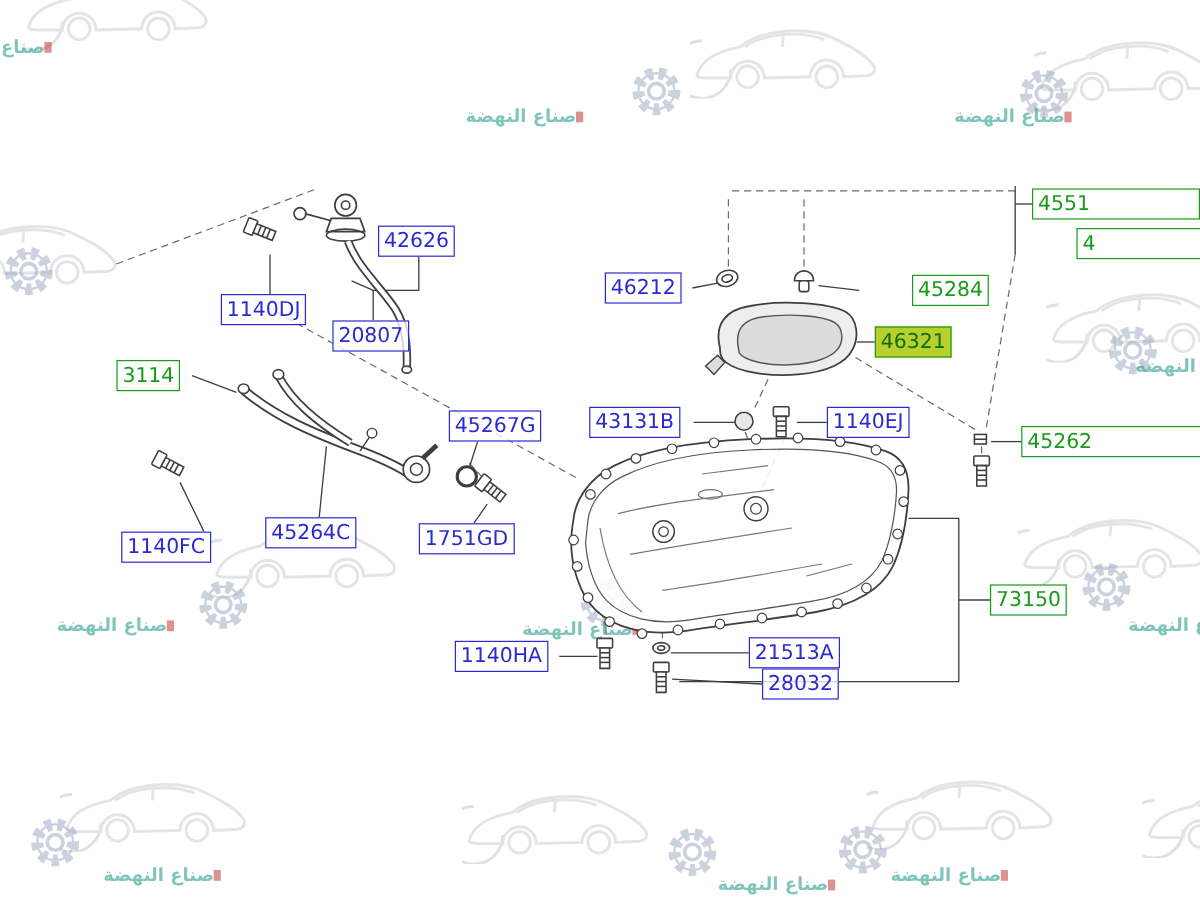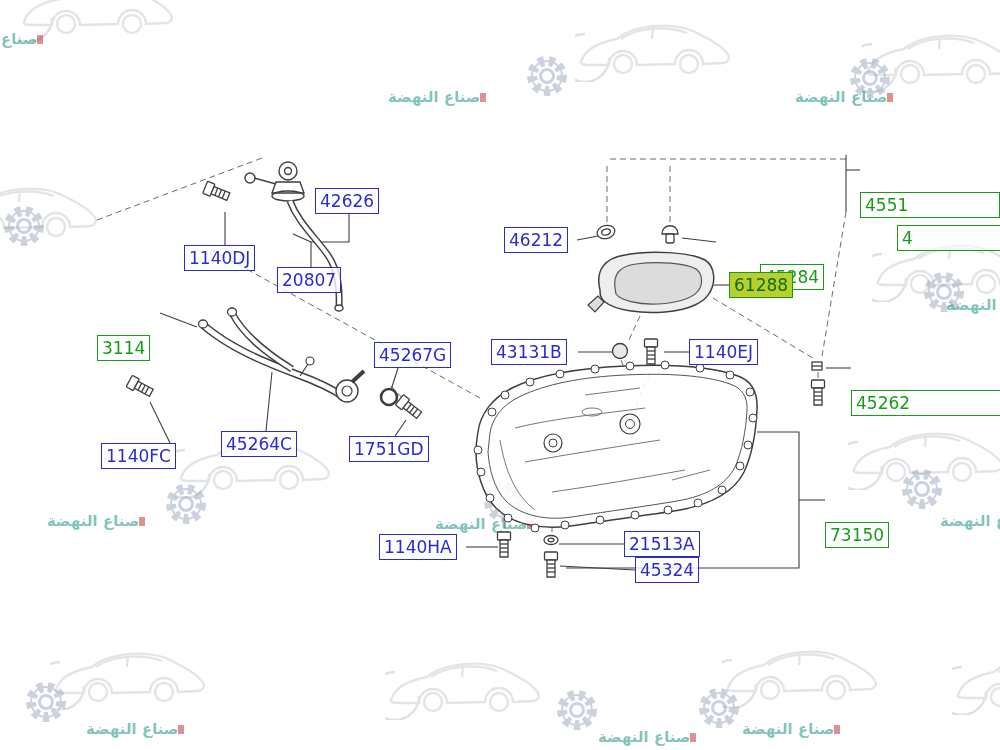--- a/index.html
+++ b/index.html
@@ -18,21 +18,21 @@
   .red-dot{display:inline-block;width:6px;height:9px;background:#c03333;margin:0 4px 0 0;vertical-align:middle;opacity:.9;}
   
   .art{position:absolute;left:0;top:0;z-index:1;}
   
   .label{
     position:absolute;z-index:2;border:1px solid;padding:0 4px;
     font-size:17px;line-height:24px;height:24px;white-space:nowrap;
     background:rgba(255,255,255,.78);color:#2a2ad2;
   }
   .label.blue{color:#2a2ad2;border-color:#2a2ad2;text-align:right;}
-  .label.green{color:#169c16;border-color:#169c16;background:rgba(255,255,255,.6);margin-top:35px;}
+  .label.green{color:#169c16;border-color:#169c16;background:rgba(255,255,255,.6);}
   .label.hl{color:#0c6e0c;border-color:#169c16;background:#b9cf2e;}
 </style>
 </head>
 <body>
 
 <div class="stage">
 
   <svg width="0" height="0" style="position:absolute" aria-hidden="true">
     <defs>
       <g id="car" fill="none" stroke="#c7cad0" stroke-width="2.4">
@@ -286,26 +286,26 @@
   </svg>
 
   <div class="label blue" style="left:315px;top:188px">42626</div>
   <div class="label blue" style="left:184px;top:245px">1140DJ</div>
   <div class="label blue" style="left:277px;top:267px">20807</div>
   <div class="label green" style="left:97px;top:300px">3114</div>
   <div class="label blue" style="left:504px;top:227px">46212</div>
   <div class="label green" style="left:760px;top:229px">45284</div>
   <div class="label green" style="left:860px;top:157px;width:130px">4551</div>
   <div class="label green" style="left:897px;top:190px;width:100px">4</div>
-  <div class="label hl" style="left:729px;top:272px">61288</div>
+  <div class="label hl" style="left:729px;top:272px">46321</div>
   <div class="label blue" style="left:491px;top:339px">43131B</div>
   <div class="label blue" style="left:689px;top:339px">1140EJ</div>
   <div class="label blue" style="left:374px;top:342px">45267G</div>
   <div class="label green" style="left:851px;top:355px;width:140px">45262</div>
   <div class="label blue" style="left:221px;top:431px">45264C</div>
   <div class="label blue" style="left:349px;top:436px">1751GD</div>
   <div class="label blue" style="left:101px;top:443px">1140FC</div>
   <div class="label green" style="left:825px;top:487px">73150</div>
   <div class="label blue" style="left:379px;top:534px">1140HA</div>
   <div class="label blue" style="left:624px;top:531px">21513A</div>
-  <div class="label blue" style="left:635px;top:557px">45324</div>
+  <div class="label blue" style="left:635px;top:557px">28032</div>
 
 </div>
 
 </body></html>

